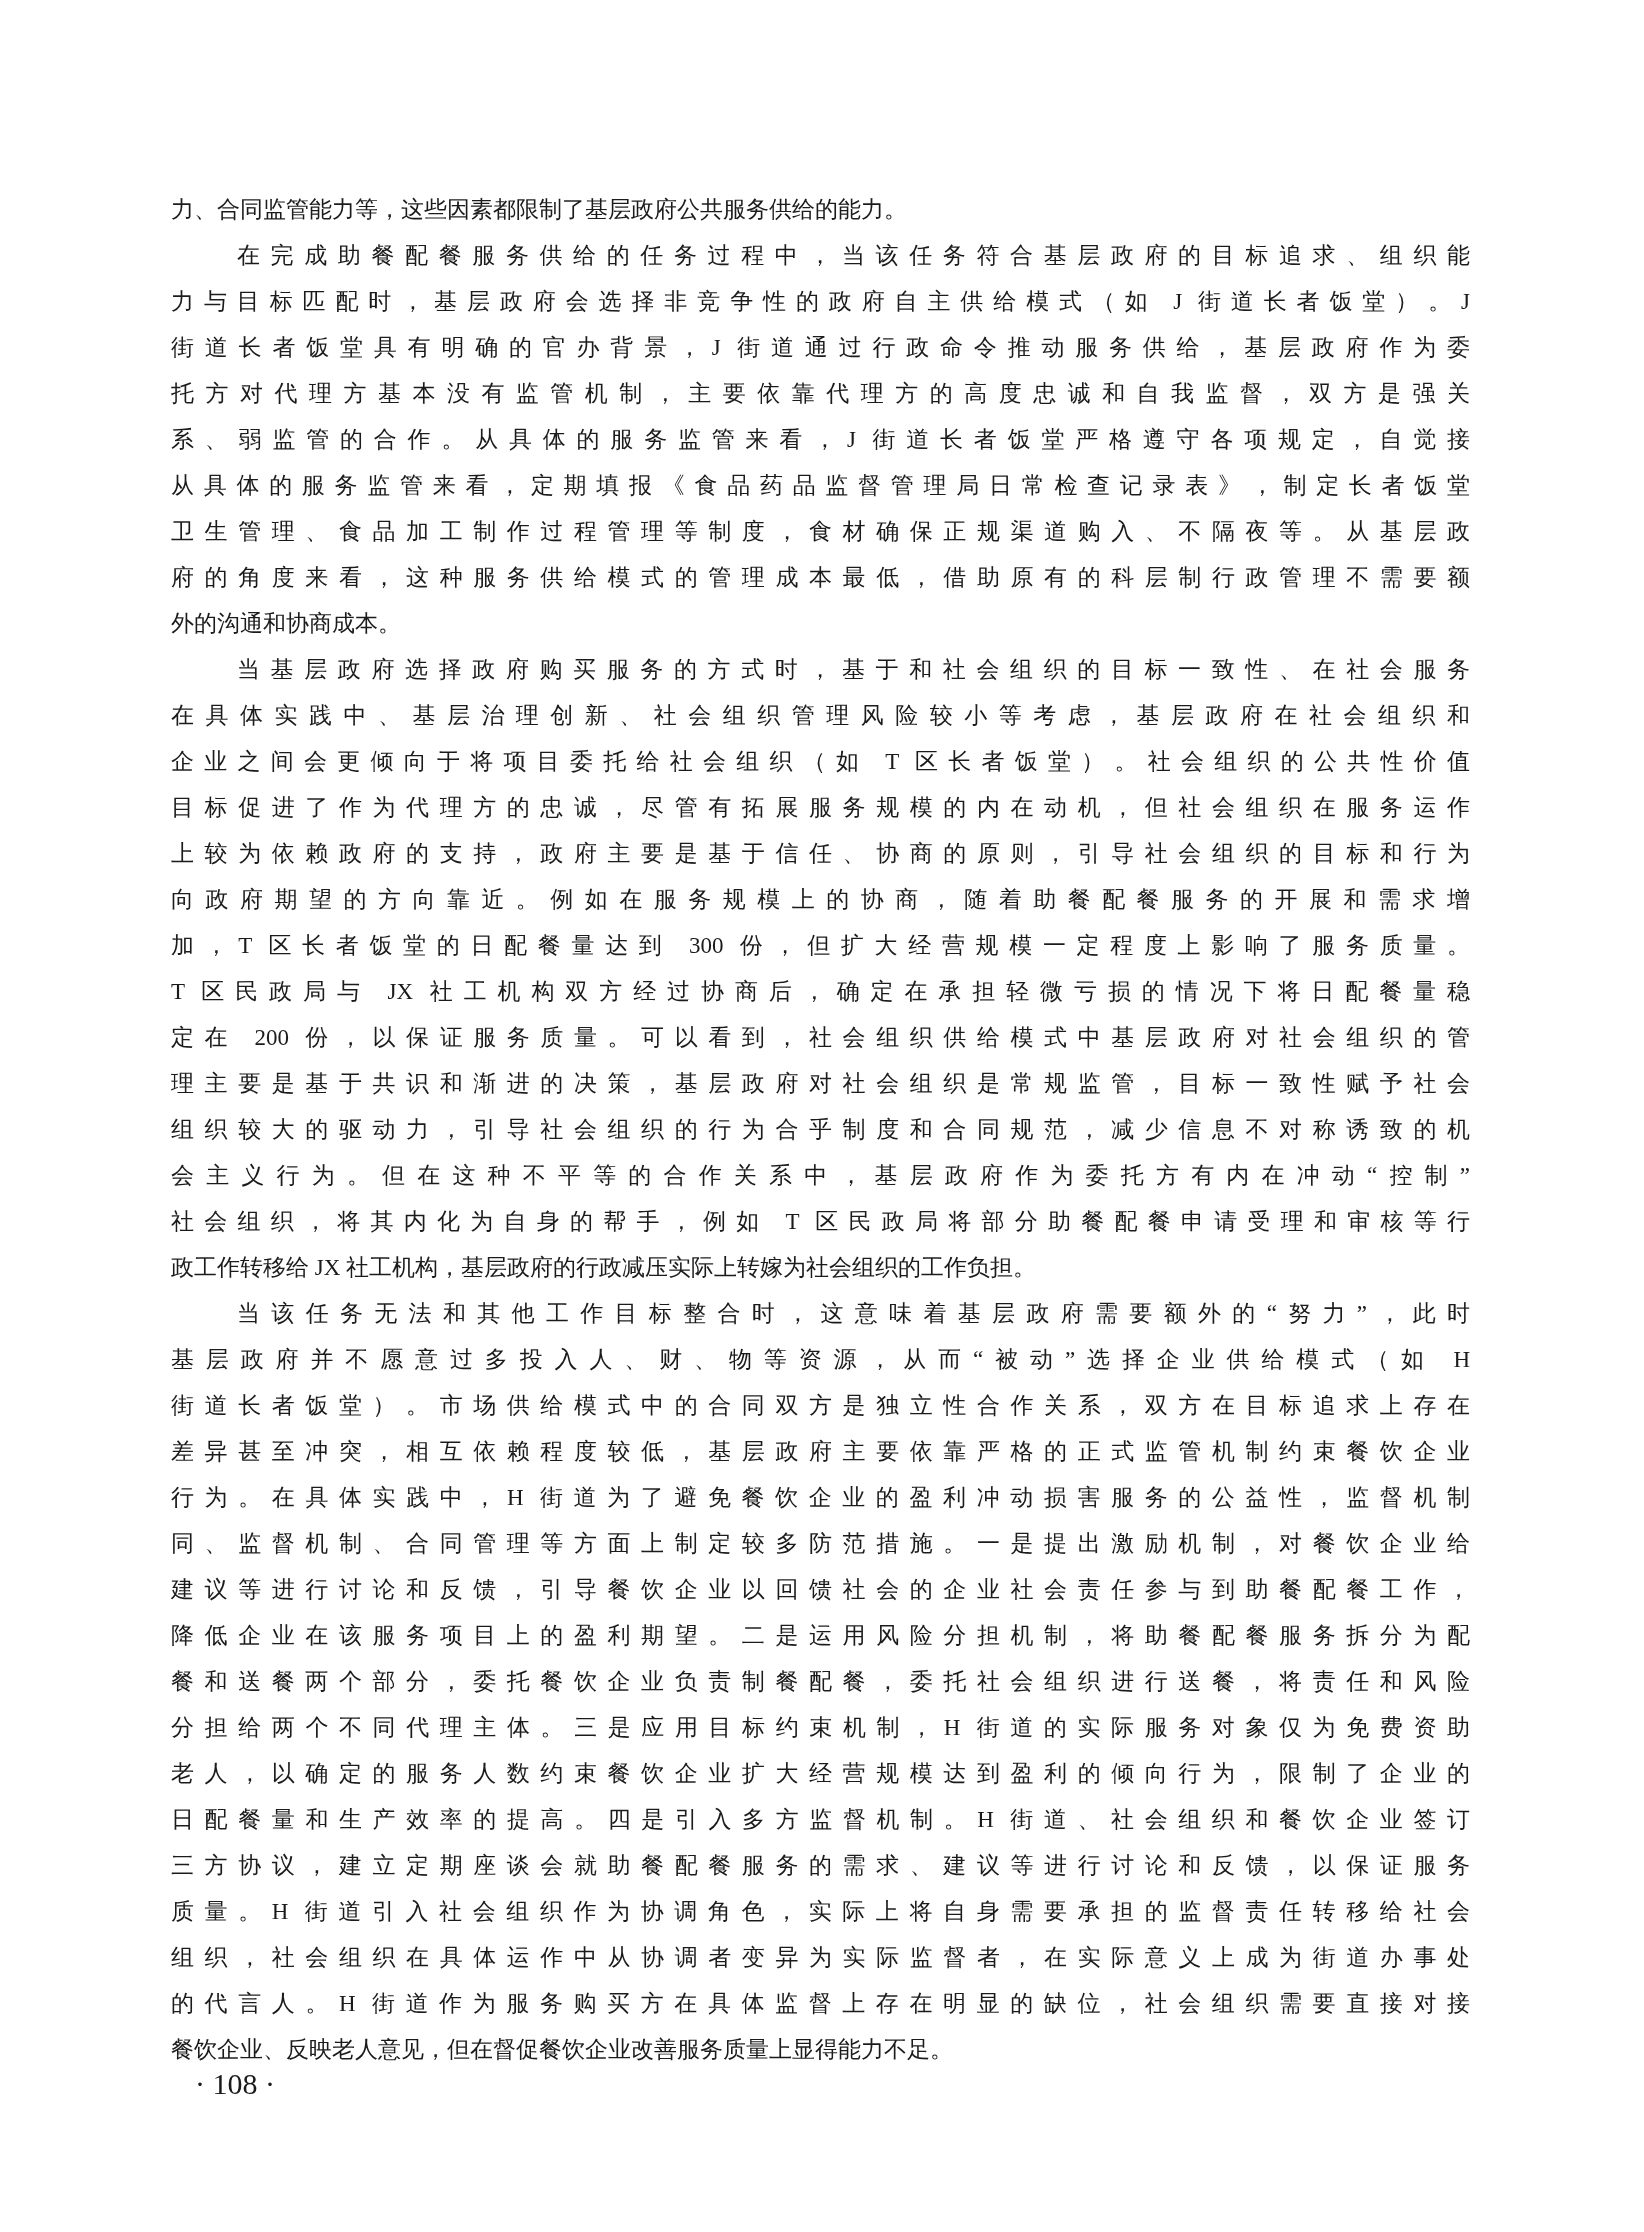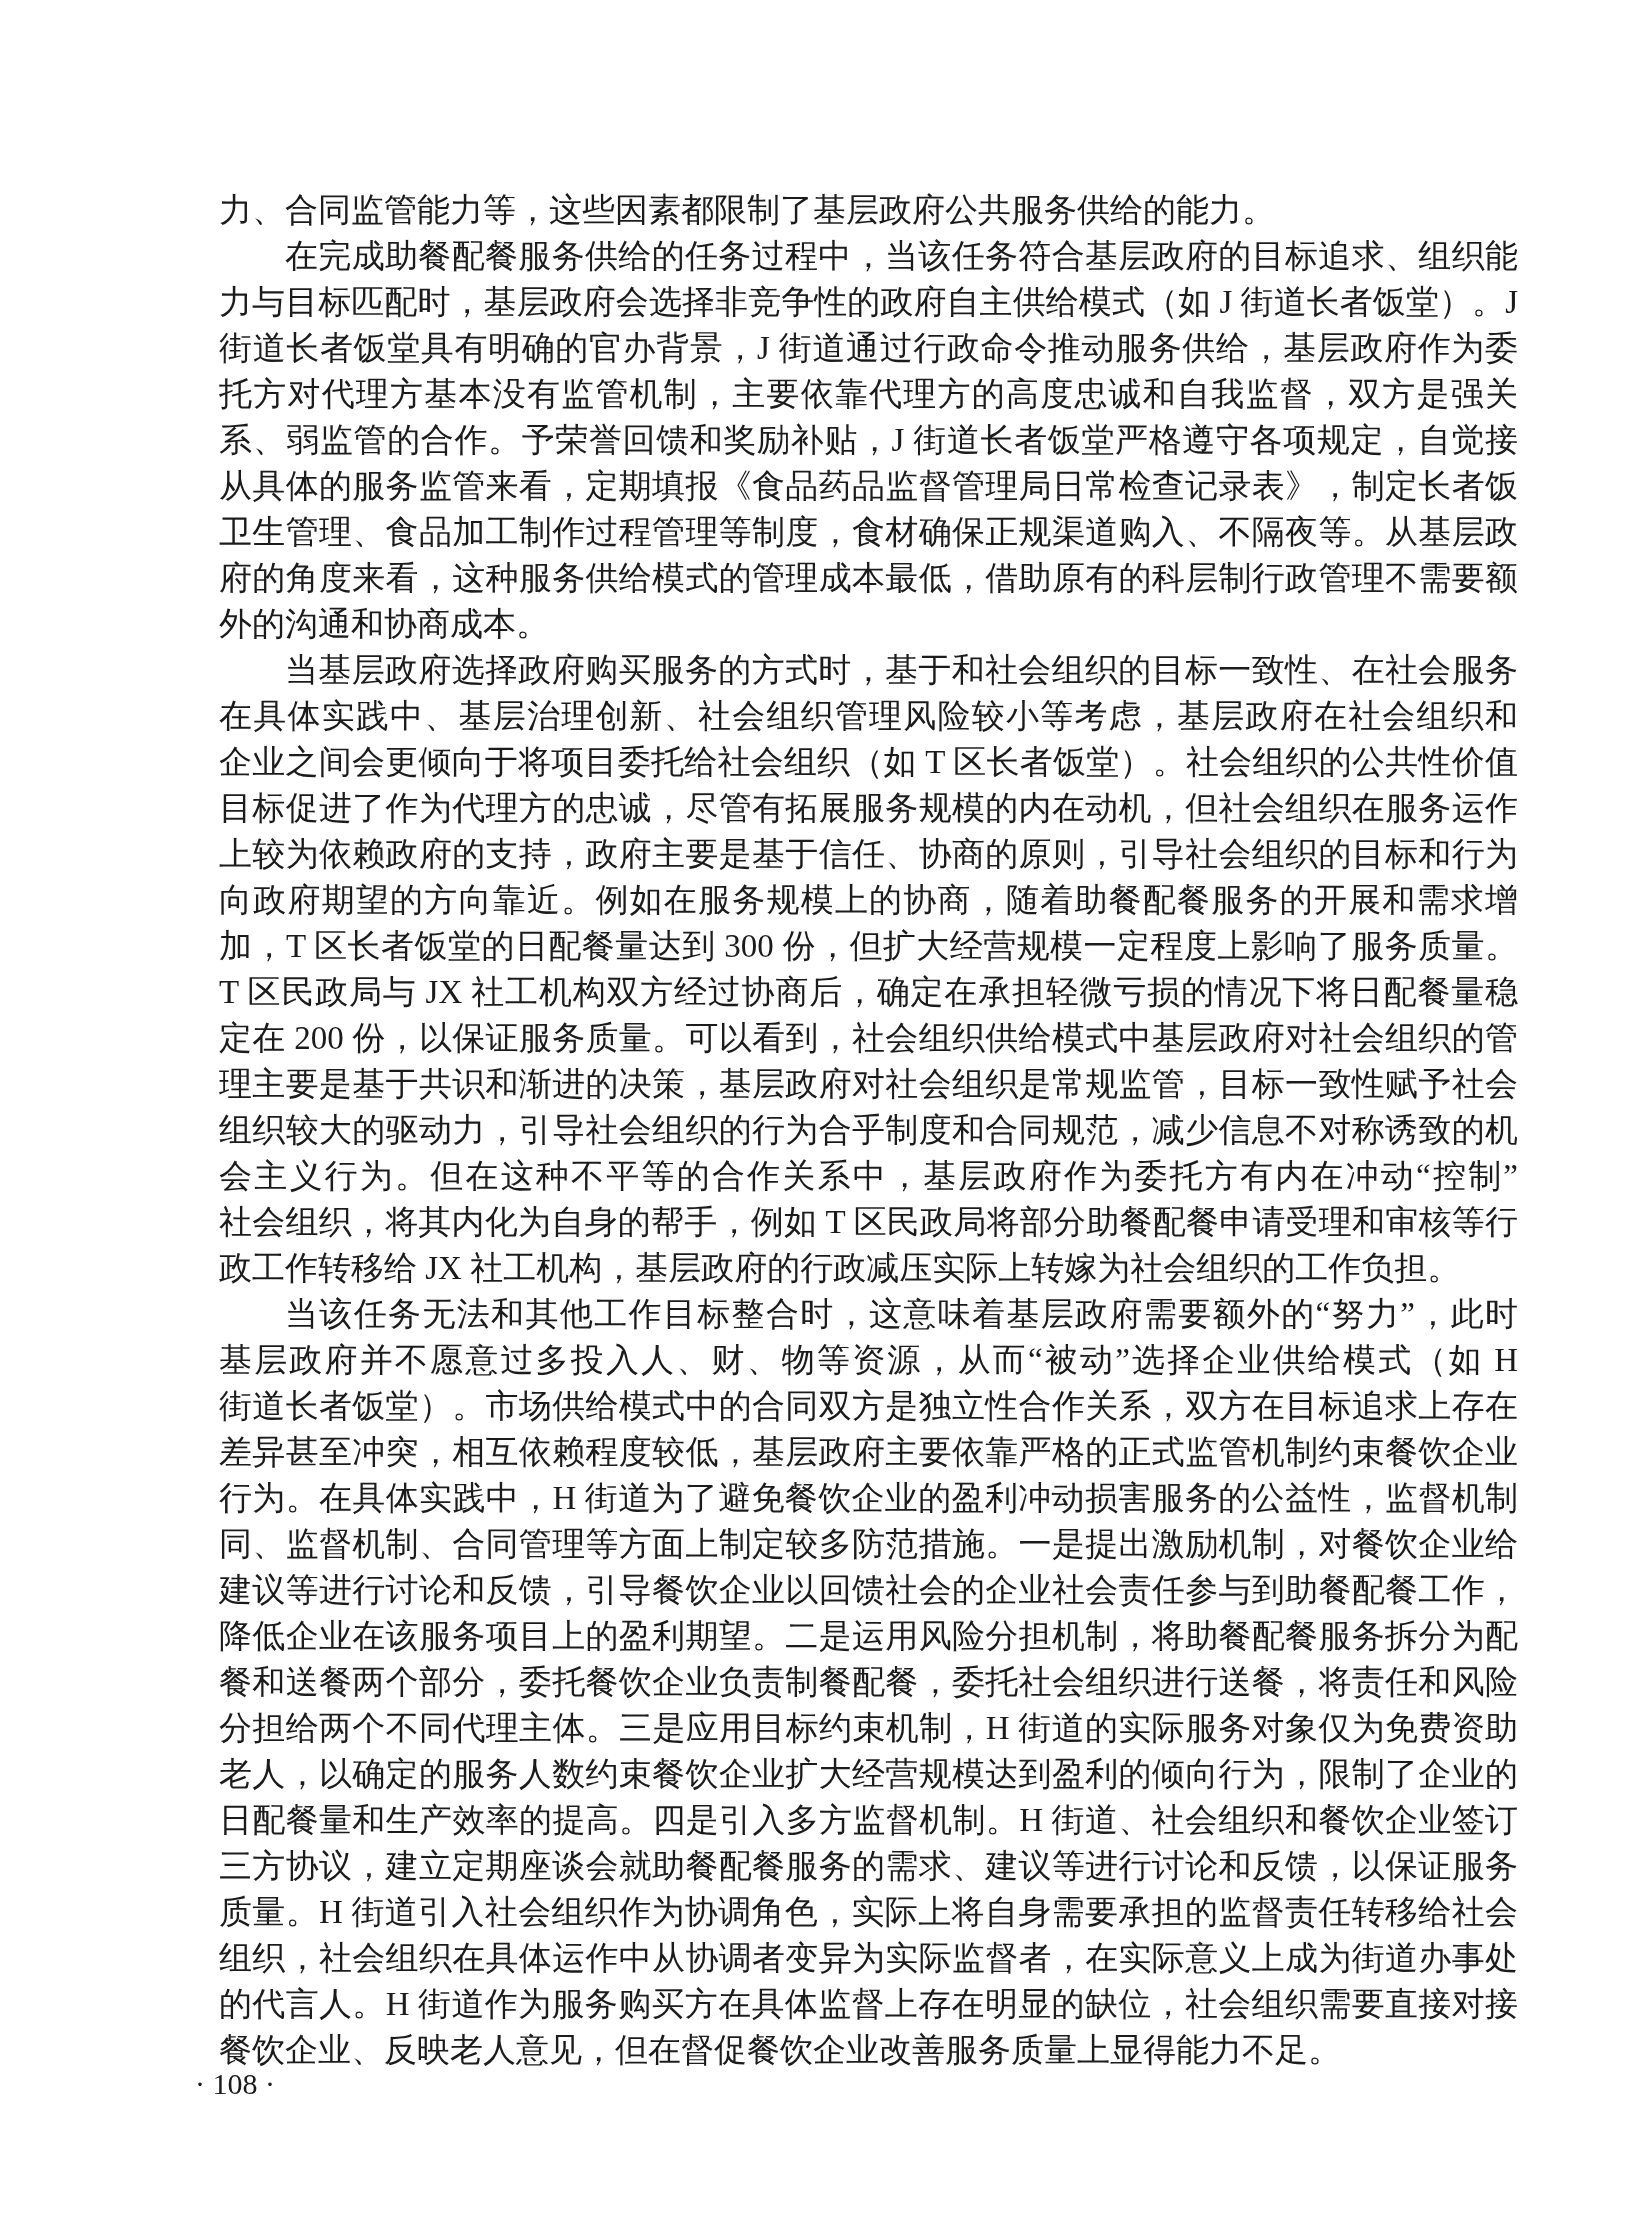--- a/index.html
+++ b/index.html
@@ -14,23 +14,22 @@
     background: #ffffff;
     overflow: hidden;
     font-family: "Liberation Serif", "DejaVu Serif", serif;
     color: #1b1b1b;
   }
   .text-block {
     position: absolute;
     left: 171px;
     top: 187px;
     width: 1299px;
-    font-size: 33px;
+    font-size: 23px;
     line-height: 46px;
-    margin-left: 48px;
   }
   .line {
     text-align: justify;
     text-align-last: justify;
     height: 46px;
     overflow: hidden;
   }
   .line.para-first {
     text-indent: 66px;
   }
@@ -50,21 +49,21 @@
 </head>
 <body>
 
 <div class="page">
   <div class="text-block" id="text-block">
       <div class="line para-last">力、合同监管能力等，这些因素都限制了基层政府公共服务供给的能力。</div>
       <div class="line para-first">在完成助餐配餐服务供给的任务过程中，当该任务符合基层政府的目标追求、组织能</div>
       <div class="line">力与目标匹配时，基层政府会选择非竞争性的政府自主供给模式（如 J 街道长者饭堂）。J</div>
       <div class="line">街道长者饭堂具有明确的官办背景，J 街道通过行政命令推动服务供给，基层政府作为委</div>
       <div class="line">托方对代理方基本没有监管机制，主要依靠代理方的高度忠诚和自我监督，双方是强关</div>
-      <div class="line">系、弱监管的合作。予荣誉回馈和奖励补贴，J 街道长者饭堂严格遵守各项规定，自觉接</div>
+      <div class="line">系、弱监管的合作。从具体的服务监管来看，J 街道长者饭堂严格遵守各项规定，自觉接</div>
       <div class="line">从具体的服务监管来看，定期填报《食品药品监督管理局日常检查记录表》，制定长者饭堂</div>
       <div class="line">卫生管理、食品加工制作过程管理等制度，食材确保正规渠道购入、不隔夜等。从基层政</div>
       <div class="line">府的角度来看，这种服务供给模式的管理成本最低，借助原有的科层制行政管理不需要额</div>
       <div class="line para-last">外的沟通和协商成本。</div>
       <div class="line para-first">当基层政府选择政府购买服务的方式时，基于和社会组织的目标一致性、在社会服务</div>
       <div class="line">在具体实践中、基层治理创新、社会组织管理风险较小等考虑，基层政府在社会组织和</div>
       <div class="line">企业之间会更倾向于将项目委托给社会组织（如 T 区长者饭堂）。社会组织的公共性价值</div>
       <div class="line">目标促进了作为代理方的忠诚，尽管有拓展服务规模的内在动机，但社会组织在服务运作</div>
       <div class="line">上较为依赖政府的支持，政府主要是基于信任、协商的原则，引导社会组织的目标和行为</div>
       <div class="line">向政府期望的方向靠近。例如在服务规模上的协商，随着助餐配餐服务的开展和需求增</div>

